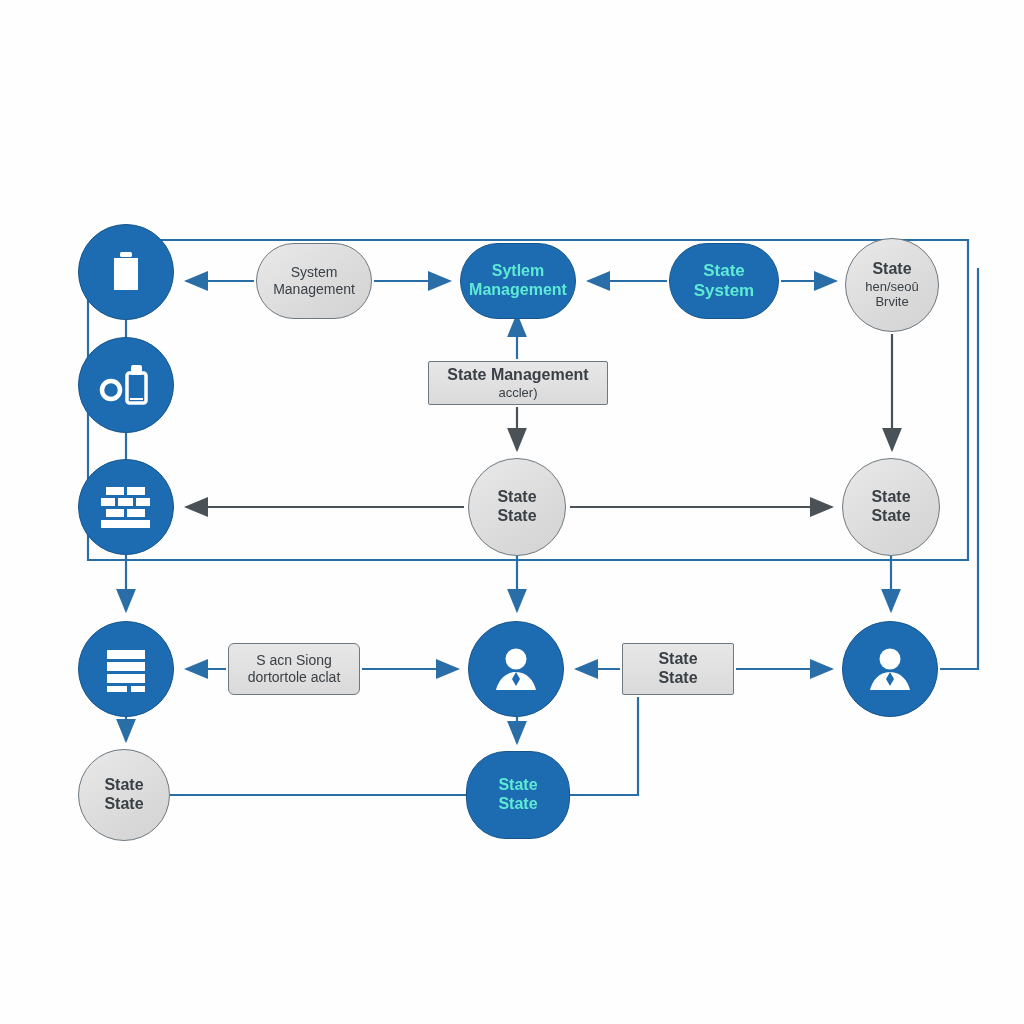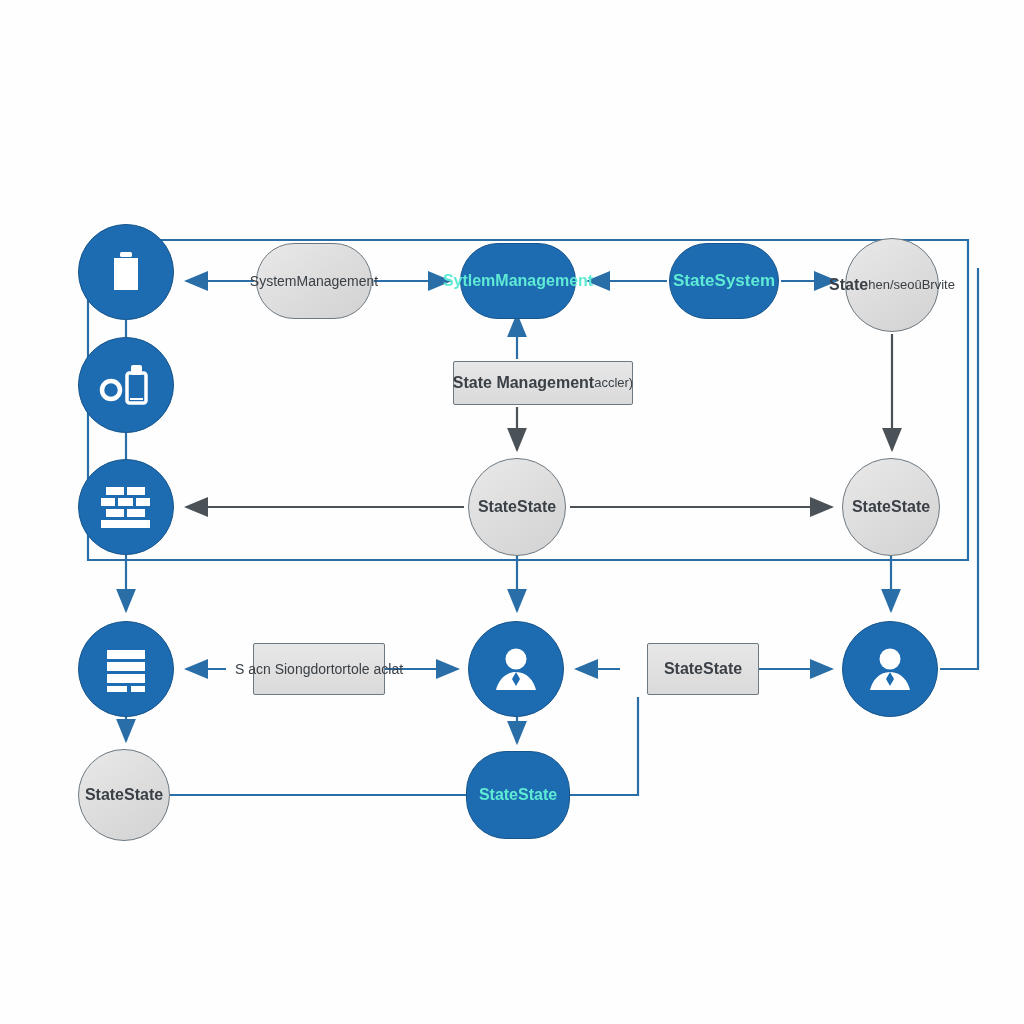--- a/index.html
+++ b/index.html
@@ -19,34 +19,34 @@
     position: absolute;
     left: 0;
     top: 0;
     width: 1024px;
     height: 1024px;
     pointer-events: none;
   }
   .node {
     position: absolute;
     display: flex;
-    flex-direction: row;
+    flex-direction: column;
     align-items: center;
     justify-content: center;
     text-align: center;
     box-sizing: border-box;
     line-height: 1.18;
     z-index: 5;
   }
   .node .lbl { display: block; white-space: nowrap; }
 
   
   .circle      { border-radius: 50%; }
   .stadium     { border-radius: 40px; }
-  .rect        { border-radius: 2px; margin-left: 25px; }
+  .rect        { border-radius: 2px; }
 
   
   .blue {
     background: #1d6cb2;
     border: 1.5px solid #16558c;
     color: #5eead4;
   }
   .grey {
     background: linear-gradient(145deg, #e9e9e9 0%, #dcdcdc 55%, #d2d2d2 100%);
     border: 1.5px solid #6d7880;
@@ -212,21 +212,21 @@
   <div class="node circle grey t-med" style="left:468px;top:458px;width:98px;height:98px;">
     <span class="lbl">State</span>
     <span class="lbl">State</span>
   </div>
 
   <div class="node circle grey t-med" style="left:842px;top:458px;width:98px;height:98px;">
     <span class="lbl">State</span>
     <span class="lbl">State</span>
   </div>
 
-  <div class="node rect greyflat t-sm" style="left:228px;top:643px;width:132px;height:52px;">
+  <div class="node rect greyflat t-sm" style="left:228px;top:643px;width:132px;height:52px;border-radius:6px;">
     <span class="lbl">S acn Siong</span>
     <span class="lbl">dortortole aclat</span>
   </div>
 
   <div class="node circle blue icon-node" style="left:468px;top:621px;width:96px;height:96px;">
     <span>
       <svg width="44" height="46" viewBox="0 0 44 46">
         <circle cx="22" cy="13" r="10.5" fill="#ffffff"></circle>
         <path d="M22,26 C11,26 4,35 2,44 L42,44 C40,35 33,26 22,26 Z" fill="#ffffff"></path>
         <path d="M22,26 L18,33 L22,40 L26,33 Z" fill="#1d6cb2"></path>

